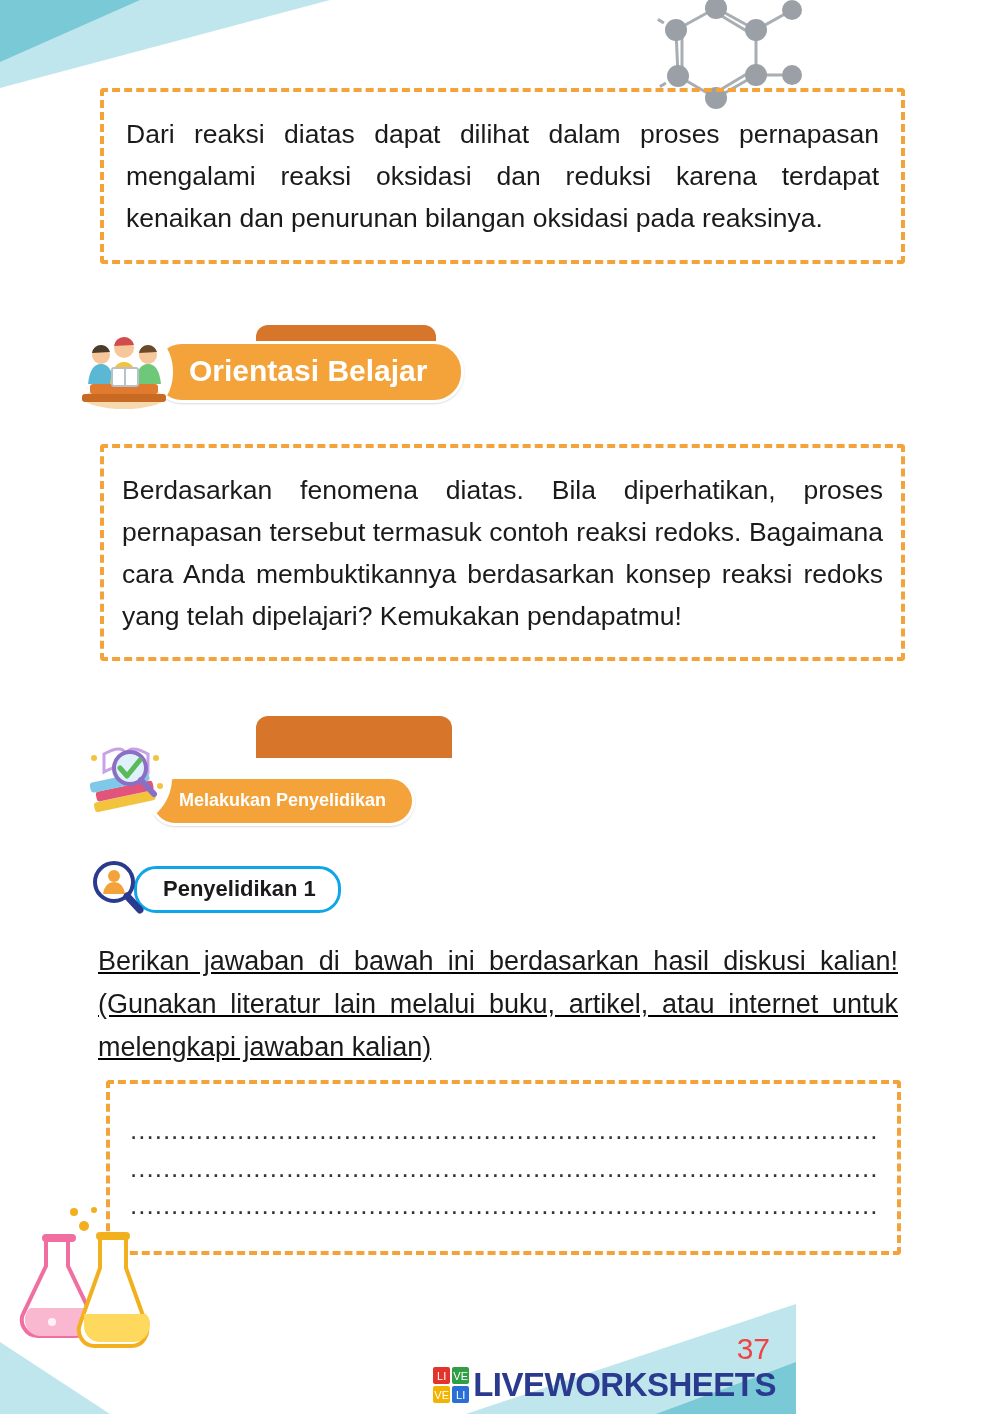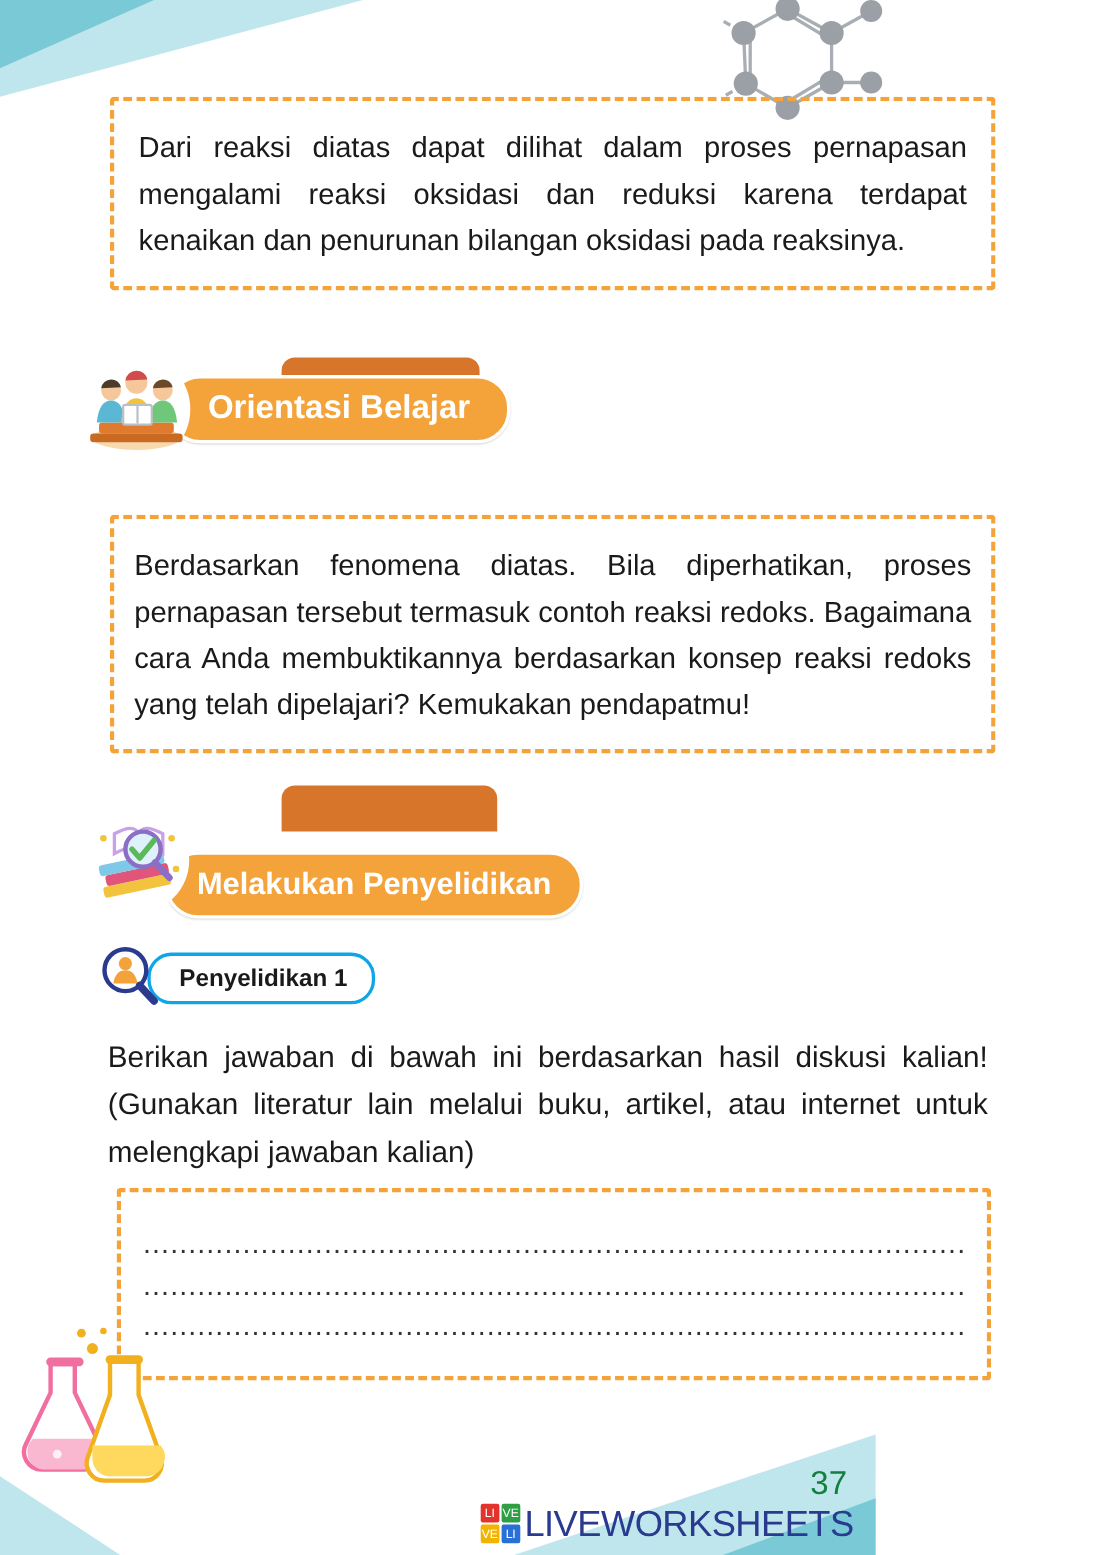--- a/index.html
+++ b/index.html
@@ -98,21 +98,21 @@
   }
 
   #box1 {
     left: 100px;
     top: 88px;
     width: 805px;
     padding: 22px 22px 20px 22px;
   }
   #box2 {
     left: 100px;
-    top: 468px;
+    top: 444px;
     width: 805px;
     padding: 22px 18px 20px 18px;
   }
 
   
   .section {
     position: absolute;
     display: flex;
     align-items: center;
   }
@@ -151,21 +151,21 @@
   #section-orientasi { left: 74px; top: 322px; }
   #section-orientasi .sec-pill {
     font-size: 30px;
     padding: 10px 34px 12px 34px;
     margin-left: -22px;
   }
   #section-orientasi .sec-back { width: 180px; }
 
   #section-penyelidikan { left: 74px; top: 728px; }
   #section-penyelidikan .sec-pill {
-    font-size: 28px;
+    font-size: 18px;
     padding: 11px 26px 12px 26px;
     margin-left: -24px;
     margin-top: 46px;
   }
   #section-penyelidikan .sec-back { width: 196px; top: -14px; }
 
   
   #subsection-1 {
     position: absolute;
     left: 86px;
@@ -189,20 +189,21 @@
     padding: 7px 22px 8px 26px;
     margin-left: -14px;
   }
 
   
   #instruction {
     position: absolute;
     left: 98px;
     top: 940px;
     width: 800px;
+    text-decoration: underline;
   }
   #instruction p {
     margin: 0;
     font-size: 27px;
     line-height: 1.6;
     color: #1a1a1a;
     text-align: justify;
     text-justify: inter-word;
   }
 
@@ -237,21 +238,21 @@
     position: absolute;
     right: 20px;
     bottom: 10px;
     display: flex;
     align-items: flex-end;
   }
   .page-num {
     position: absolute;
     right: 26px;
     bottom: 48px;
-    color: #15803d;
+    color: #ef4444;
     font-size: 30px;
     font-weight: normal;
   }
   .lw-logo {
     display: flex;
     align-items: center;
   }
   .lw-mark {
     display: grid;
     grid-template-columns: 17px 17px;
@@ -263,21 +264,21 @@
     display: flex;
     align-items: center;
     justify-content: center;
     color: #fff;
     font-size: 11px;
     font-weight: normal;
     border-radius: 2px;
   }
   .lw-text {
     font-size: 33px;
-    font-weight: normal;
+    font-weight: bold;
     color: #2a3a8f;
     letter-spacing: -0.5px;
   }
 </style>
 </head>
 <body>
 
 <div class="page">
 
   <div class="corner-top">

